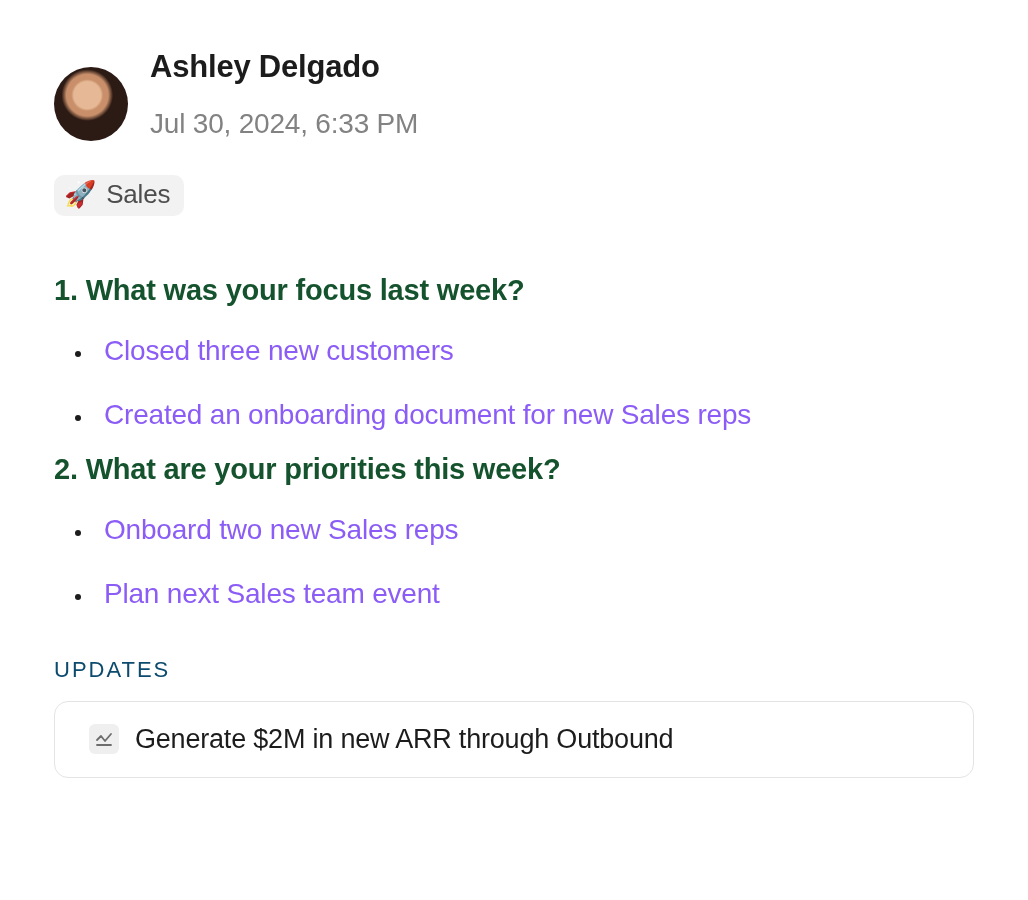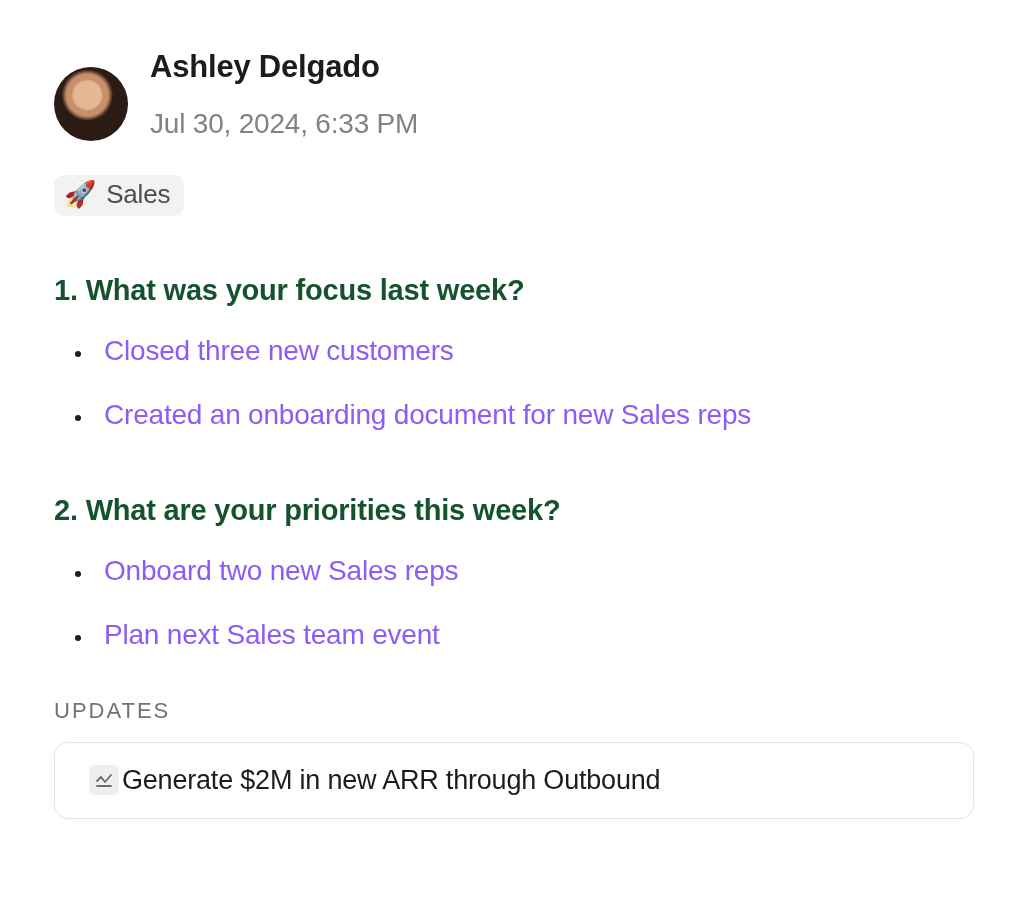--- a/index.html
+++ b/index.html
@@ -28,45 +28,45 @@
     background: #f2f2f2;
     color: #4d4d4d;
     border-radius: 10px;
     padding: 4px 14px 6px 10px;
     font-size: 26px;
     line-height: 1.2;
   }
   .tag .emoji { font-size: 26px; }
 
   .q-block { margin-top: 58px; }
-  .q-block.second { margin-top: 60px; }
+  .q-block.second { margin-top: 19px; }
   .q-title { font-weight: 700; font-size: 29px; color: #14532d; }
   ul.bullets { list-style: disc; padding-left: 40px; margin-top: 26px; }
   ul.bullets li {
     font-size: 28px; color: #8b5cf6; line-height: 1.3;
     padding-left: 10px;
     margin-bottom: 28px;
   }
   ul.bullets li::marker { color: #1d1c1d; font-size: 20px; }
   ul.bullets li:last-child { margin-bottom: 0; }
 
   .updates-label {
     margin-top: 44px;
-    color: #737373;
+    color: #0c4a6e;
     font-size: 22px;
     letter-spacing: 2px;
     font-weight: 500;
   }
   .update-card {
     margin-top: 18px;
     border: 1px solid #e4e4e4;
     border-radius: 14px;
     padding: 22px 34px 22px 34px;
   }
-  .update-title-row { display: flex; align-items: center; gap: 3px; }
+  .update-title-row { display: flex; align-items: center; gap: 16px; }
   .chart-icon-box {
     width: 30px; height: 30px; border-radius: 6px;
     background: #efefef; display: flex; align-items: center; justify-content: center;
     flex: none;
   }
   .update-title { font-size: 27px; color: #1d1c1d; }
 
   .update-status-row {
     margin-top: 16px;
     display: flex; align-items: center; gap: 22px;

